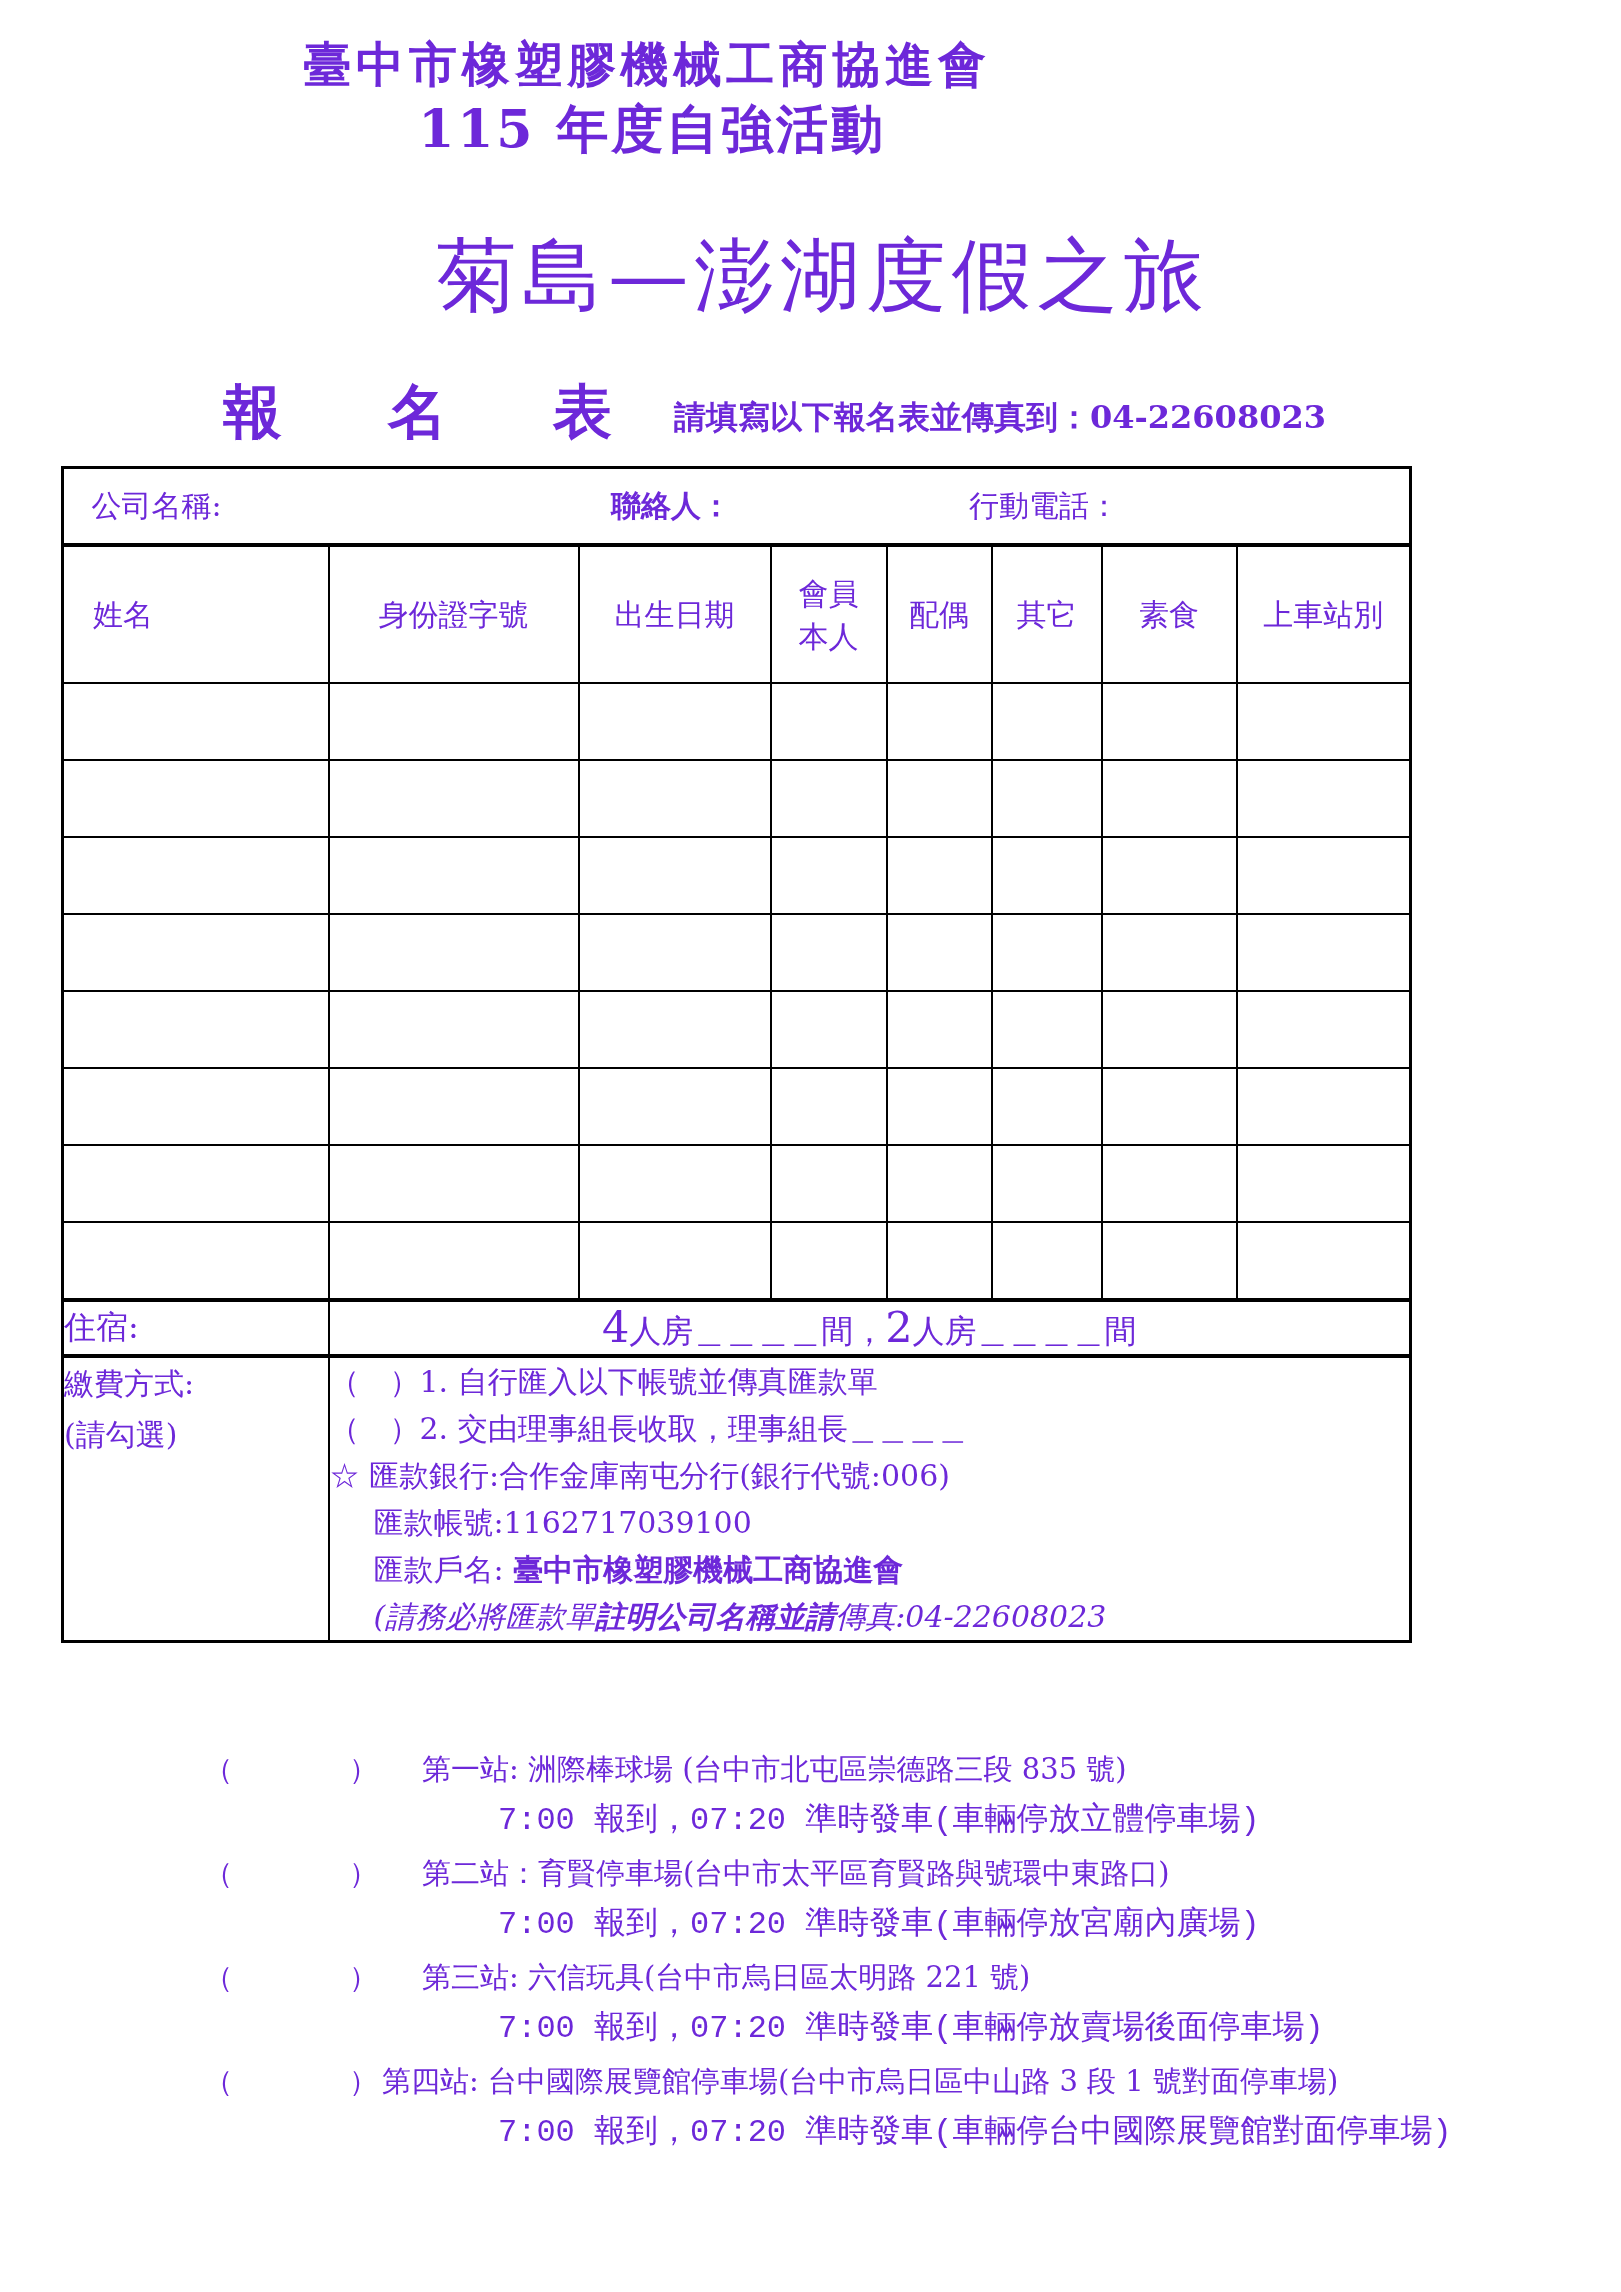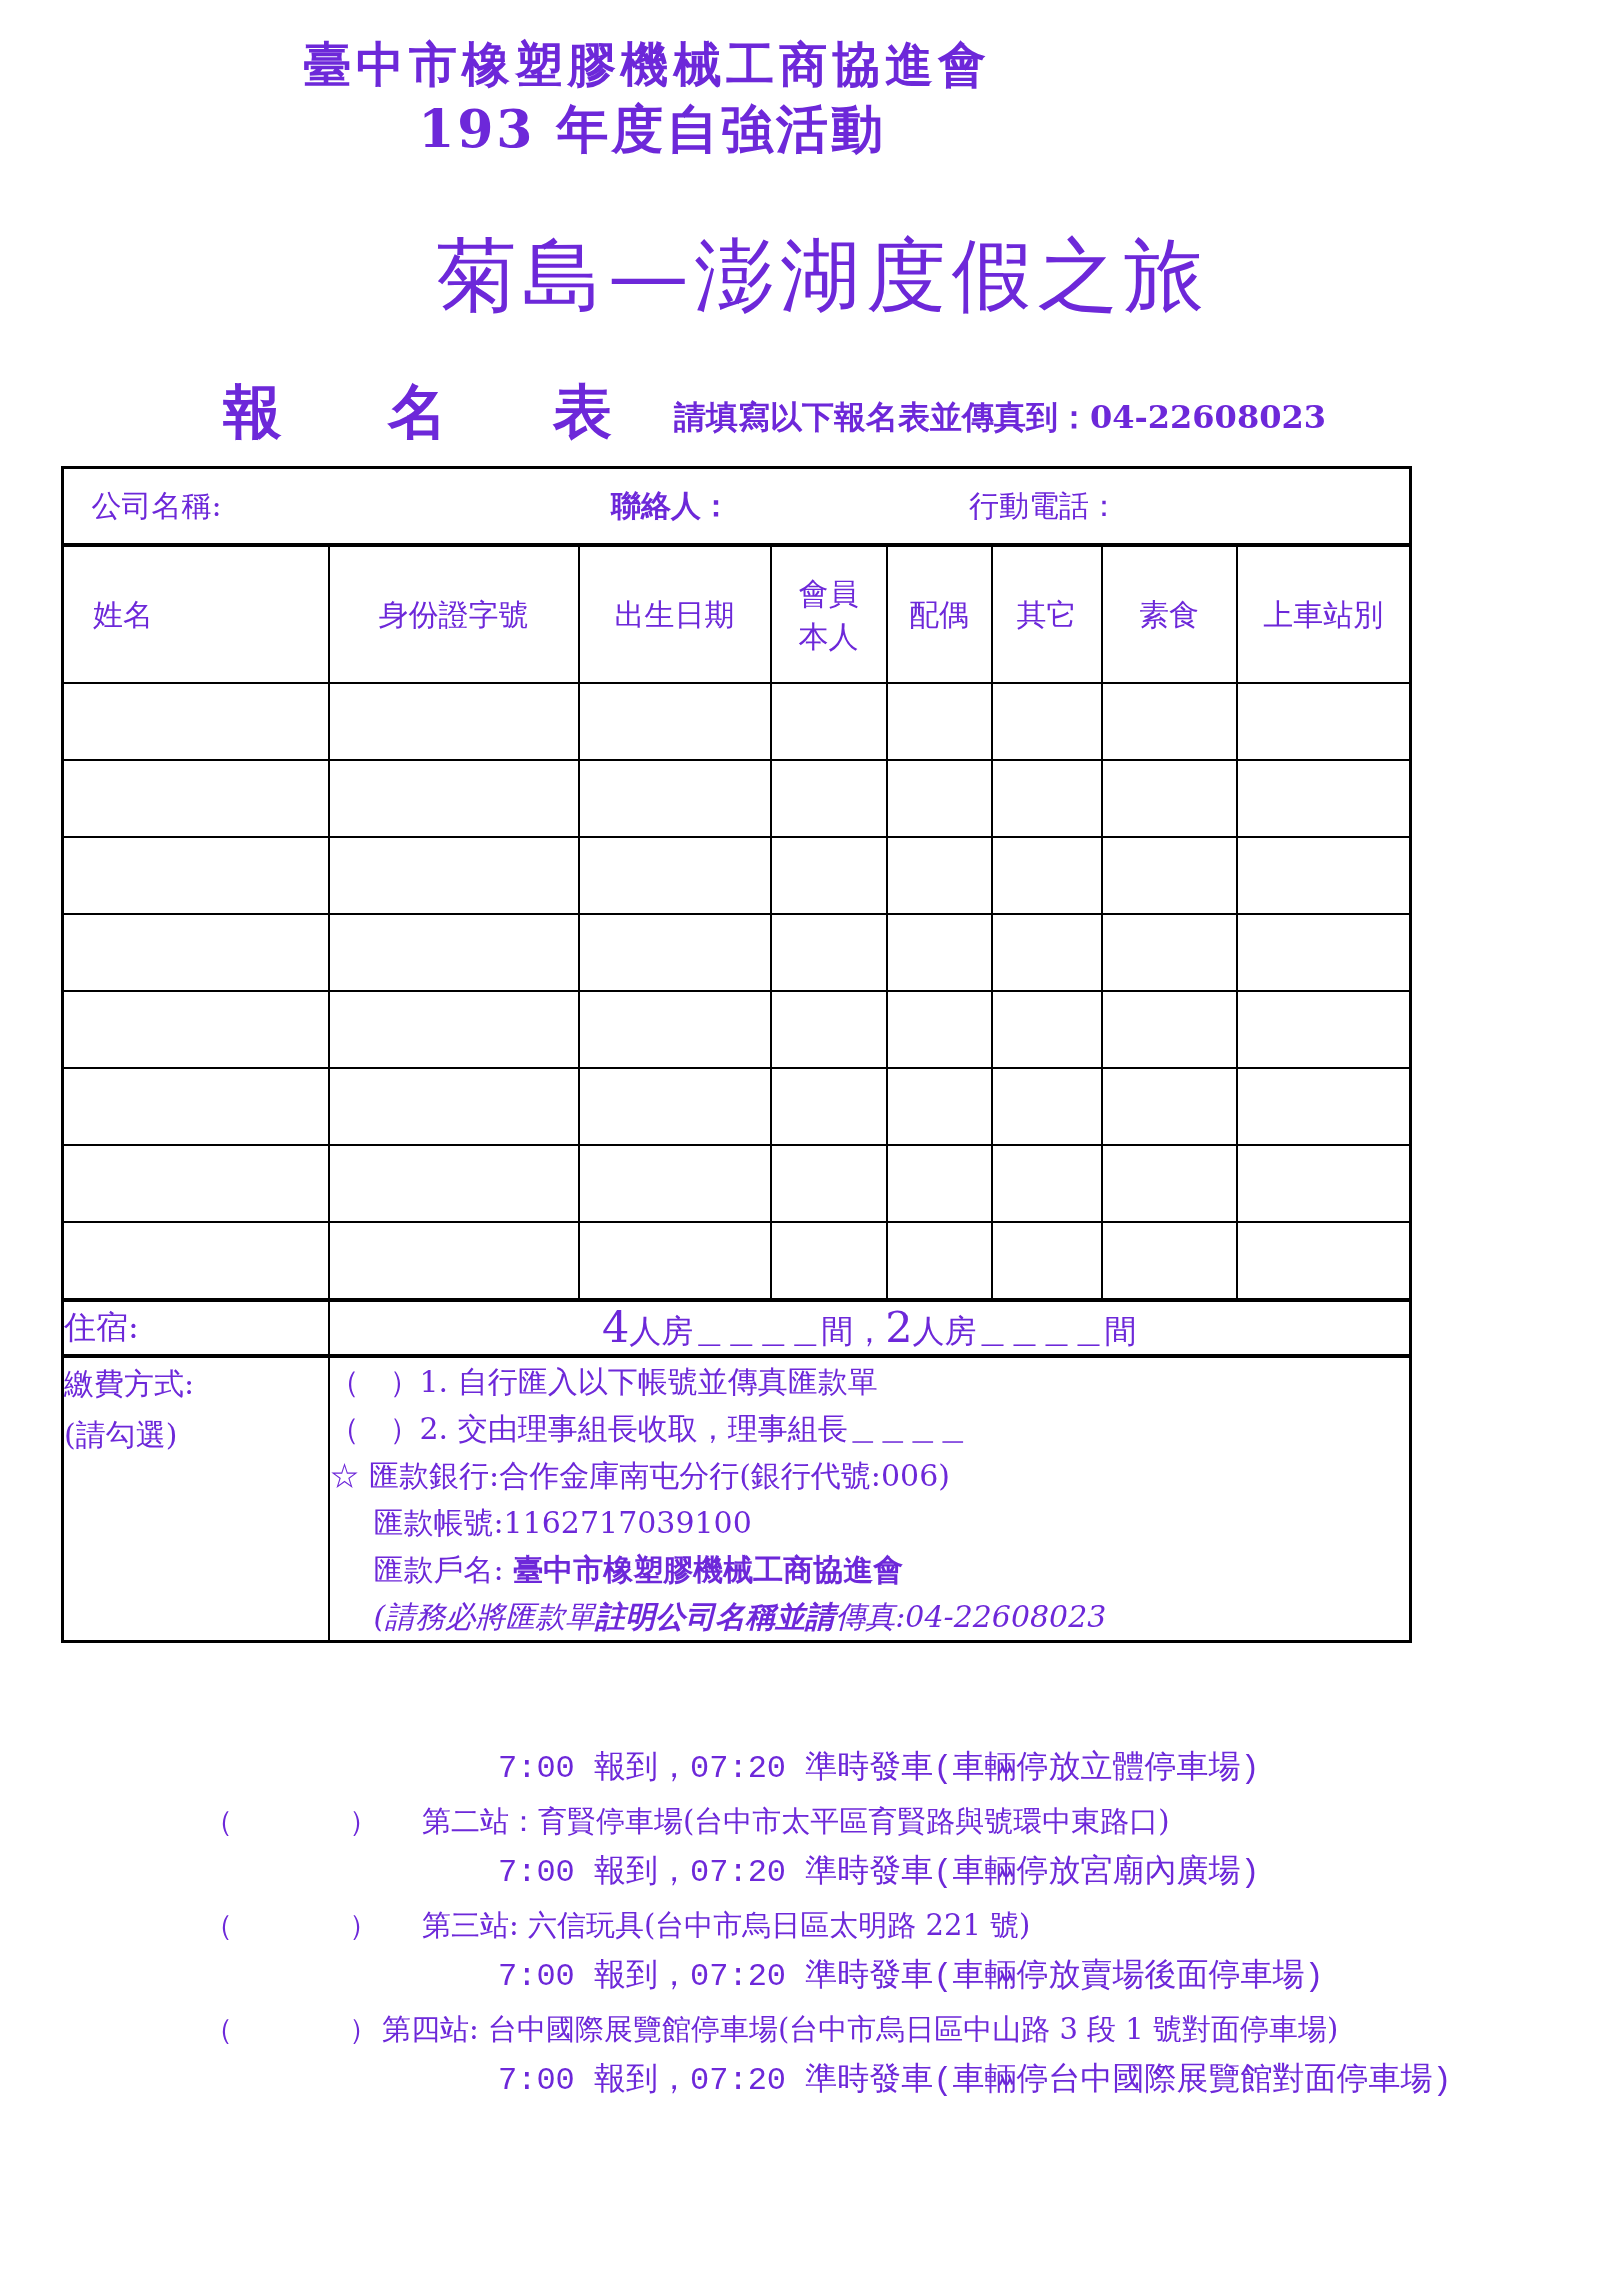--- a/index.html
+++ b/index.html
@@ -55,21 +55,21 @@
   .station-title { margin-left:44px; }
   .station-block.st4 .station-title { margin-left:3.9px; }
   .station-time  { margin-left:294px; font-size:32px; white-space:nowrap;font-family:Liberation Mono, monospace; }
 </style>
 </head>
 <body>
 
 <div class="page">
 
   <div class="org-title">臺中市橡塑膠機械工商協進會</div>
-  <div class="event-title">193 年度自強活動</div>
+  <div class="event-title">115 年度自強活動</div>
   <div class="trip-title">菊島—澎湖度假之旅</div>
   <div class="form-title">報名表</div>
   <div class="fax-note">請填寫以下報名表並傳真到：04-22608023</div>
 
   <table class="grid">
     <colgroup>
       <col style="width:266px">
         <col style="width:250px">
         <col style="width:192px">
       <col style="width:116px">
@@ -204,20 +204,23 @@
             <span>(請務必將匯款單</span><span class="bold">註明公司名稱並請</span><span>傳真:04-22608023</span>
           </div>
         </td>
       </tr>
     </tbody>
   </table>
 
 
   <div class="stations">
     <div class="station-block">
+      <div class="station-name">
+        <span>（　　　　）</span><span class="station-title">第一站: 洲際棒球場 (台中市北屯區崇德路三段 835 號)</span>
+      </div>
       <div class="station-time">7:00 報到，07:20 準時發車(車輛停放立體停車場)</div>
     </div>
     <div class="station-block">
       <div class="station-name">
         <span>（　　　　）</span><span class="station-title">第二站：育賢停車場(台中市太平區育賢路與號環中東路口)</span>
       </div>
       <div class="station-time">7:00 報到，07:20 準時發車(車輛停放宮廟內廣場)</div>
     </div>
     <div class="station-block">
       <div class="station-name">

